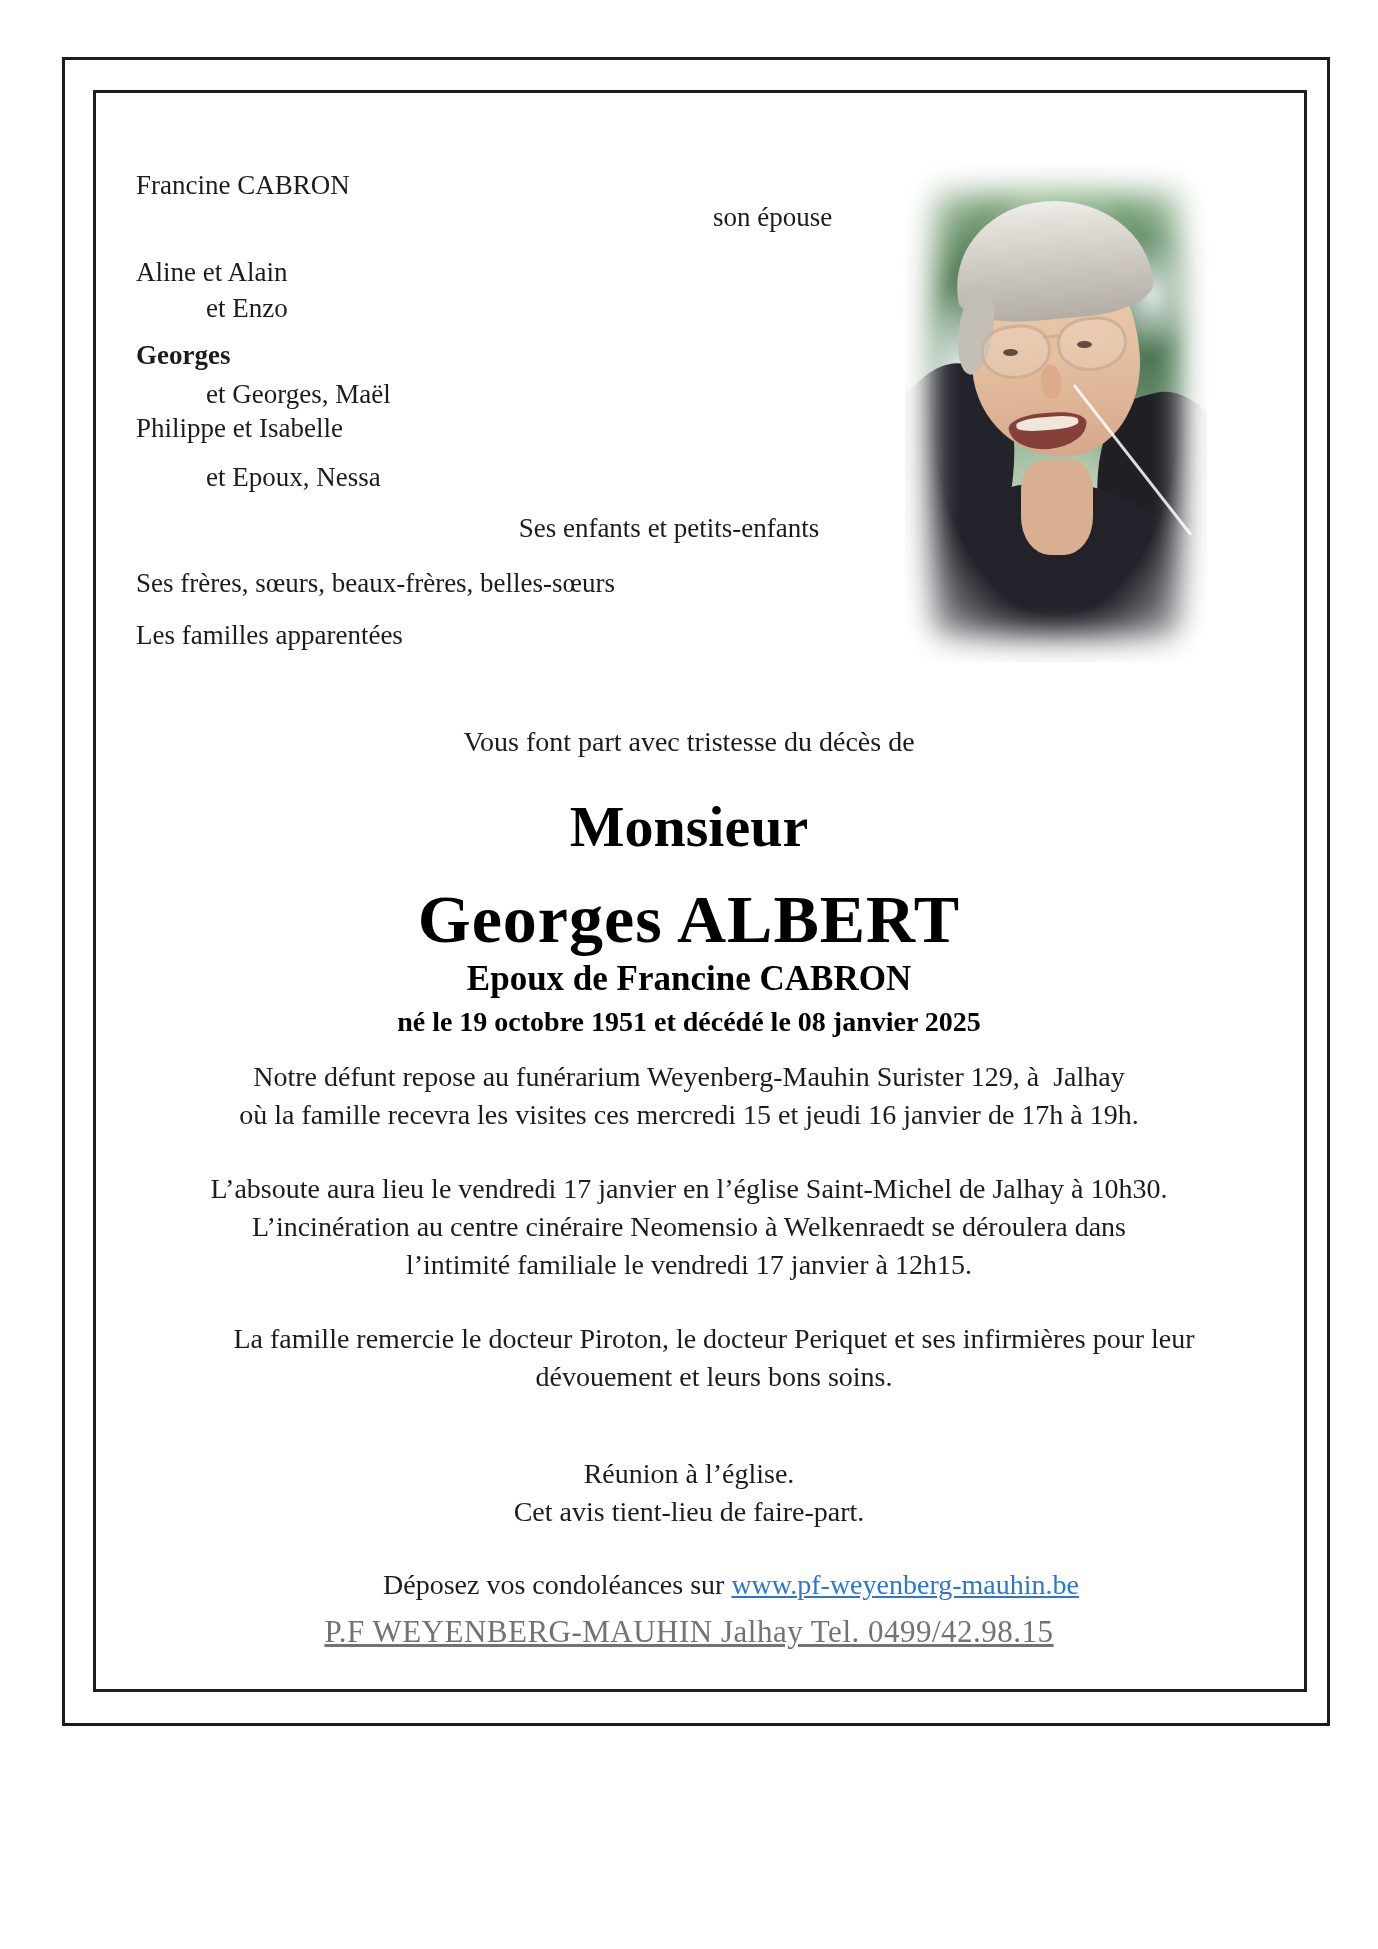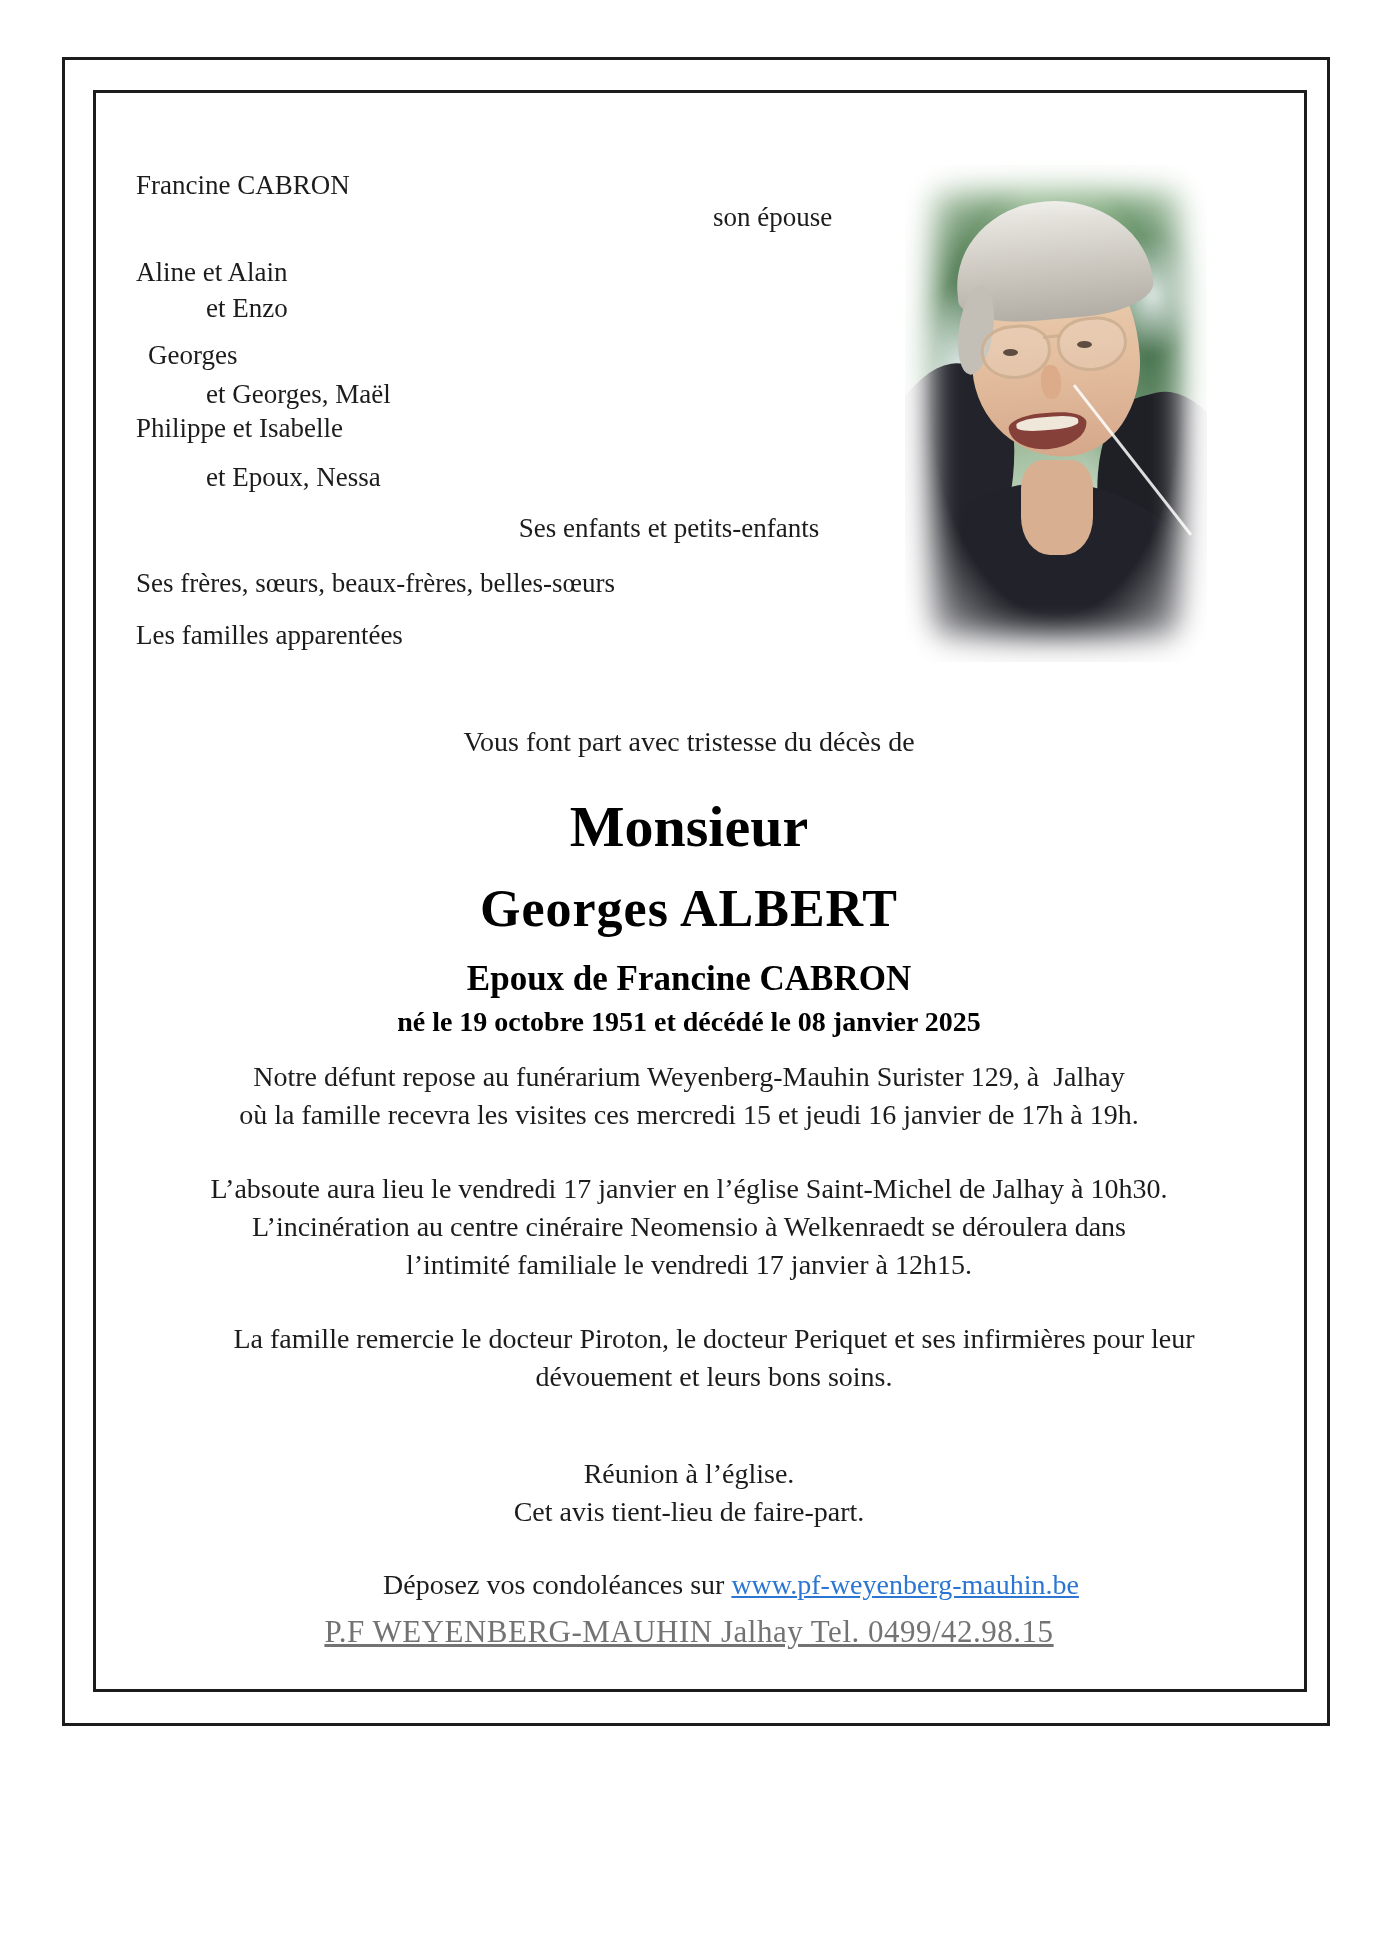--- a/index.html
+++ b/index.html
@@ -13,21 +13,21 @@
     border:3px solid #1c1c1c;
   }
   .frame-inner {
     position:absolute; left:93px; top:90px; width:1208px; height:1596px;
     border:3px solid #1c1c1c;
   }
   .t { position:absolute; font-size:27px; line-height:1.32; white-space:pre-line; }
   .center { left:0; width:1378px; text-align:center; }
   .body28 { font-size:28px; line-height:38px; }
   .honorific { font-size:58px; font-weight:bold; color:#000; }
-  .bigname  { font-size:52px; font-weight:bold; color:#000; letter-spacing:1px; }
+  .bigname  { font-size:68px; font-weight:bold; color:#000; letter-spacing:1px; }
   .spouseof { font-size:35px; font-weight:bold; color:#000; }
   .dates    { font-size:28px; font-weight:bold; color:#000; }
   .footerline { font-size:31px; color:#737373; letter-spacing:0.5px;text-decoration:underline; }
   a.weblink { color:#2a76d2; text-decoration:underline; cursor:pointer; }
 
   
   .photo { position:absolute; left:905px; top:165px; width:302px; height:497px; overflow:hidden; }
   .photo div { position:absolute; }
   .ph-bg { inset:0; background:linear-gradient(165deg,#b7d0b3 0%,#8fb48c 16%,#74a077 34%,#a3bfa0 55%,#e3ece2 78%,#ffffff 96%); }
   .ph-leaf1 { left:-30px; top:-20px; width:170px; height:280px; background:radial-gradient(closest-side,#567f58,rgba(86,127,88,0)); filter:blur(6px); }
@@ -68,21 +68,21 @@
   <div class="frame-outer"></div>
   <div class="frame-inner"></div>
 
   <div class="t" style="left:136px; top:168px;">Francine CABRON</div>
 
   <div class="t" style="left:713px; top:200px;">son épouse</div>
 
   <div class="t" style="left:136px; top:255px;">Aline et Alain</div>
   <div class="t" style="left:206px; top:291px;">et Enzo</div>
 
-  <div class="t" style="left:148px; top:338px;">Georges</div>
+  <div class="t" style="left:136px; top:338px;font-weight:bold;">Georges</div>
   <div class="t" style="left:206px; top:377px;">et Georges, Maël</div>
 
   <div class="t" style="left:136px; top:411px;">Philippe et Isabelle</div>
   <div class="t" style="left:206px; top:460px;">et Epoux, Nessa</div>
 
   <div class="t center" style="top:511px; transform:translateX(-20px);">Ses enfants et petits-enfants</div>
 
   <div class="t" style="left:136px; top:566px;">Ses frères, sœurs, beaux-frères, belles-sœurs</div>
 
   <div class="t" style="left:136px; top:618px;">Les familles apparentées</div>

